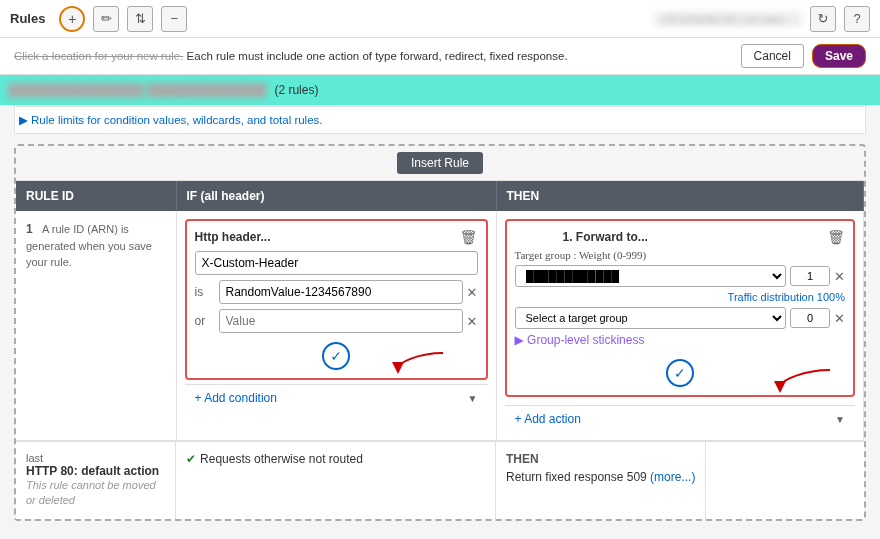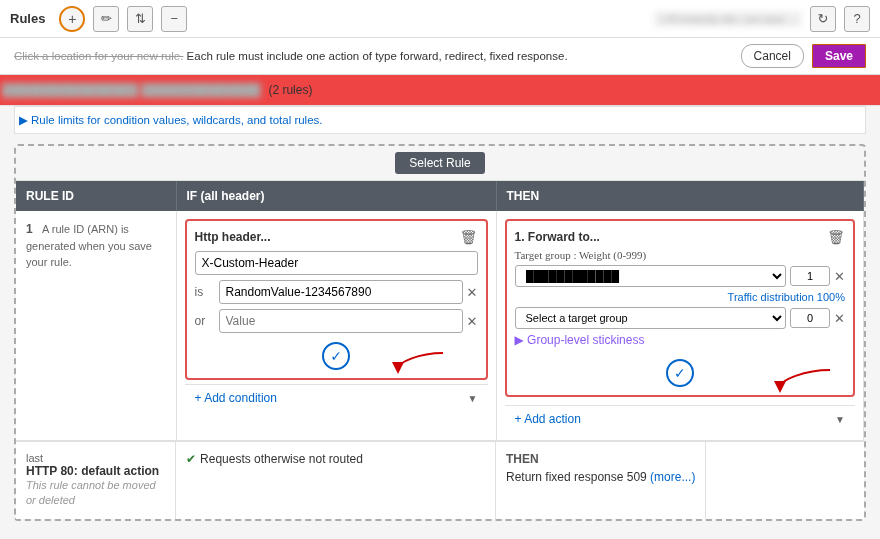--- a/index.html
+++ b/index.html
@@ -12,25 +12,25 @@
     .toolbar-btn.active { border: 2px solid #e07b00; }
     .toolbar-btn-square { width: 26px; height: 26px; border: 1px solid #aaa; border-radius: 3px; background: #f5f5f5; cursor: pointer; display: flex; align-items: center; justify-content: center; font-size: 13px; color: #555; }
     .toolbar-spacer { flex: 1; }
     .toolbar-right { display: flex; align-items: center; gap: 8px; }
     .toolbar-id { font-size: 11px; color: #999; background: #f0f0f0; padding: 2px 6px; border-radius: 3px; }
 
     
     .instruction-bar { background: #fff; border-bottom: 1px solid #ddd; padding: 6px 14px; display: flex; align-items: center; justify-content: space-between; }
     .instruction-text { font-size: 11.5px; color: #333; }
     .instruction-text .strikethrough { text-decoration: line-through; color: #999; }
-    .btn-cancel { background: #fff; border: 1px solid #aaa; border-radius: 11px; padding: 4px 12px; font-size: 12px; cursor: pointer; color: #333; }
-    .btn-save { background: #a21caf; border: 1px solid #c85d00; border-radius: 1px; padding: 4px 12px; font-size: 12px; cursor: pointer; color: #fff; font-weight: 600; }
-
-    
-    .info-bar { background: #ef4444; padding: 8px 2px; border-bottom: 1px solid #e0e0e0; display: flex; align-items: center; gap: 8px; }
+    .btn-cancel { background: #fff; border: 1px solid #aaa; border-radius: 3px; padding: 4px 12px; font-size: 12px; cursor: pointer; color: #333; }
+    .btn-save { background: #701a75; border: 1px solid #c85d00; border-radius: 9px; padding: 4px 12px; font-size: 12px; cursor: pointer; color: #fff; font-weight: 600; }
+
+    
+    .info-bar { background: #5eead4; padding: 8px 8px; border-bottom: 1px solid #e0e0e0; display: flex; align-items: center; gap: 8px; }
 
     
     .rule-limits-bar { background: #fff; border: 1px solid #e0e0e0; margin: 0 14px 0 14px; padding: 6px 4px; font-size: 11.5px; color: #0066cc; cursor: pointer; display: flex; align-items: center; gap: 4px; }
 
     
     .main-content { padding: 10px 14px; background: #f5f5f5; }
     .insert-rule-btn { background: #545b64; color: #fff; border: none; border-radius: 3px; padding: 4px 14px; font-size: 12px; cursor: pointer; }
 
     
     .rules-table-wrapper { border: 2px dashed #aaa; border-radius: 4px; padding: 0; margin-top: 0; }
@@ -56,21 +56,21 @@
     .if-label { font-size: 12px; color: #666; width: 20px; }
     .if-value-input { flex: 1; border: 1px solid #aaa; border-radius: 3px; padding: 4px 6px; font-size: 12px; }
     .if-clear-btn { color: #666; cursor: pointer; font-size: 13px; border: none; background: none; }
     .checkmark-circle { width: 28px; height: 28px; border: 2px solid #0066cc; border-radius: 50%; display: flex; align-items: center; justify-content: center; cursor: pointer; margin: 4px auto 0; }
     .checkmark-circle .check { color: #0066cc; font-size: 14px; }
     .add-condition-btn { display: flex; align-items: center; gap: 4px; color: #0066cc; font-size: 12px; cursor: pointer; padding: 6px 10px; border-top: 1px solid #e0e0e0; margin-top: 4px; }
     .dropdown-arrow { color: #666; font-size: 10px; margin-left: auto; }
 
     
     .then-card { border: 2px solid #e05252; border-radius: 4px; padding: 8px; background: #fff; position: relative; margin-bottom: 8px; }
-    .then-card-header { display: flex; align-items: center; justify-content: space-between; margin-bottom: 4px; }
+    .then-card-header { display: flex; align-items: center; justify-content: space-between; margin-bottom: 4px; margin-left: 48px; }
     .then-card-title { font-size: 12px; font-weight: 600; color: #333; }
     .tg-label { font-size: 11px; color: #555; margin-bottom: 4px; font-family: Liberation Serif, serif; }
     .tg-row { display: flex; align-items: center; gap: 4px; margin-bottom: 4px; }
     .tg-select { flex: 1; border: 1px solid #aaa; border-radius: 3px; padding: 3px 6px; font-size: 11px; background: #fff; }
     .tg-weight { width: 40px; border: 1px solid #aaa; border-radius: 3px; padding: 3px 4px; font-size: 11px; text-align: center; }
     .tg-clear { color: #666; cursor: pointer; font-size: 13px; border: none; background: none; }
     .traffic-dist { font-size: 11px; color: #0066cc; text-align: right; margin-bottom: 4px; }
     .tg-select-group { display: flex; align-items: center; gap: 4px; }
     .group-stickiness { font-size: 12px; color: #8b5cf6; cursor: pointer; padding: 4px 0; display: flex; align-items: center; gap: 4px; }
     .add-action-btn { display: flex; align-items: center; gap: 4px; color: #0066cc; font-size: 12px; cursor: pointer; padding: 6px 10px; border-top: 1px solid #e0e0e0; margin-top: 4px; }
@@ -125,21 +125,21 @@
 
 <div class="rule-limits-bar">
   <span>▶  Rule limits for condition values, wildcards, and total rules.</span>
 </div>
 
 <div class="main-content">
 
   <div class="rules-table-wrapper">
 
     <div class="rules-insert-row">
-      <button class="insert-rule-btn">Select Rule</button>
+      <button class="insert-rule-btn">Insert Rule</button>
     </div>
 
     <table class="rules-table">
       <thead>
         <tr>
           <th>RULE ID</th>
           <th>IF (all header)</th>
           <th>THEN</th>
         </tr>
       </thead>

